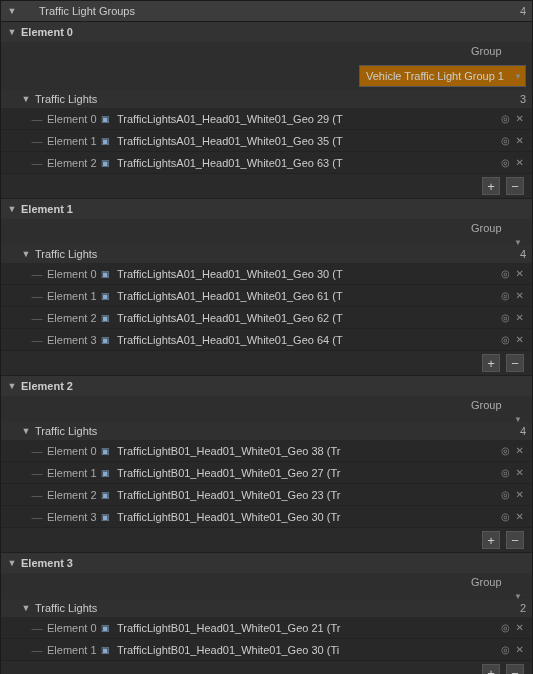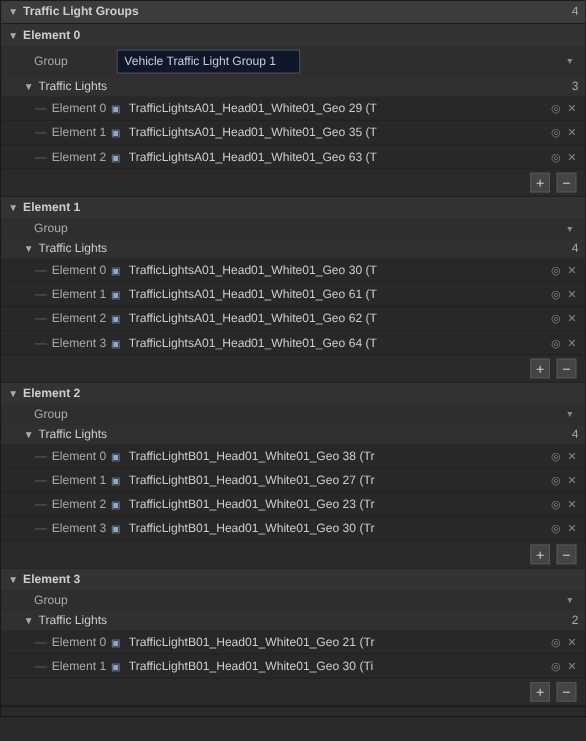--- a/index.html
+++ b/index.html
@@ -37,56 +37,58 @@
       width: 10px;
       height: 10px;
       display: inline-flex;
       align-items: center;
       justify-content: center;
       color: #aaa;
       font-size: 9px;
     }
 
     .panel-title {
-      font-weight: bold;
+      font-weight: normal;
       color: #cccccc;
+      margin-left: 18px;
     }
 
     .count-badge {
       color: #aaaaaa;
     }
 
     .element-section {
       border-bottom: 1px solid #1e1e1e;
     }
 
     .element-header {
       display: flex;
       align-items: center;
       padding: 4px 6px;
       background: #333333;
       gap: 4px;
     }
 
     .group-row {
       display: flex;
-      align-items: center;
+      align-items: flex-end;
       padding: 3px 6px 3px 30px;
       background: #2e2e2e;
-      gap: 20px;
+      gap: 8px;
+      flex-direction: column;
     }
 
     .group-label {
       color: #aaaaaa;
       min-width: 55px;
     }
 
     .group-dropdown {
       flex: 1;
-      background: #0f172a;
+      background: #a16207;
       border: 1px solid #555;
       color: #cccccc;
       padding: 2px 20px 2px 6px;
       font-size: 11px;
       appearance: none;
       -webkit-appearance: none;
       position: relative;
       cursor: pointer;
       height: 22px;
     }

